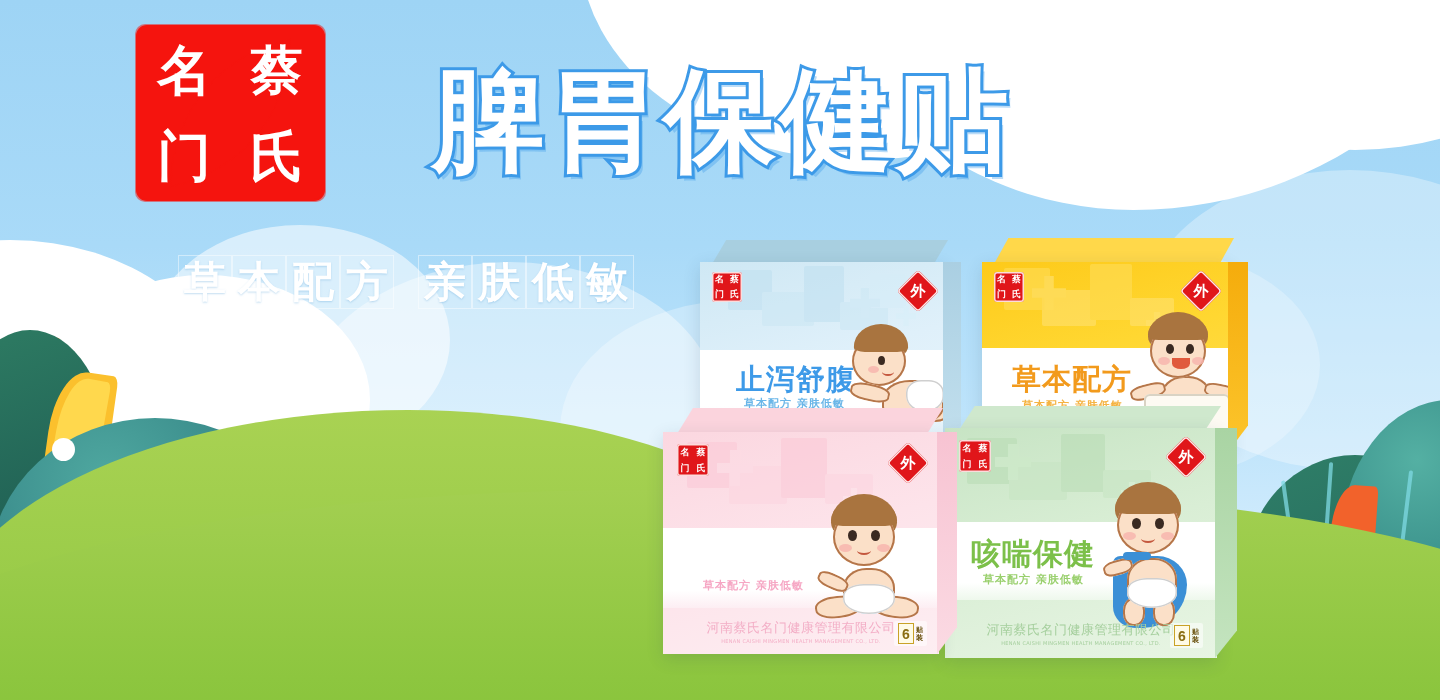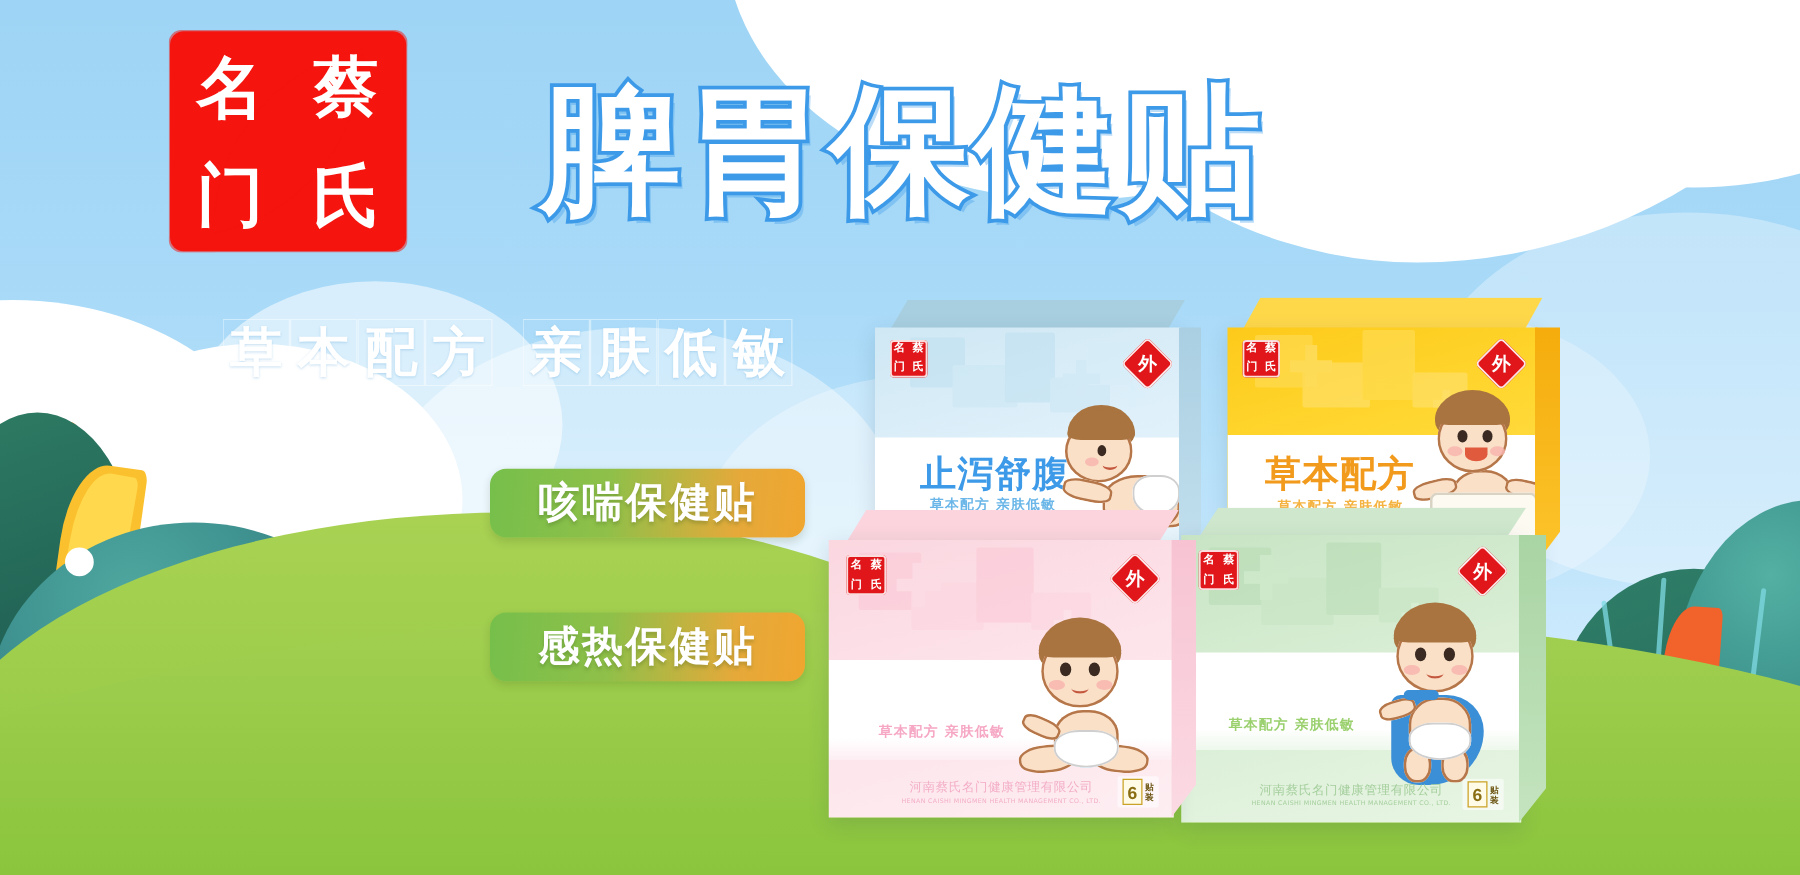--- a/index.html
+++ b/index.html
@@ -170,21 +170,21 @@
     background:#fffbe6;
   }
   .pack-word{
     display:flex;flex-direction:column;font-size:7px;line-height:1.05;color:#6b5310;font-weight:700;
     font-family:"DejaVu Serif","Liberation Serif",serif;
   }
   .company{
     position:absolute;text-align:center;width:100%;left:0;
     font-family:"DejaVu Sans","Liberation Sans",sans-serif;
   }
-  .company .cn{display:block;font-size:10px;letter-spacing:.5px;}
+  .company .cn{display:block;font-size:13px;letter-spacing:.5px;}
   .company .en{display:block;font-size:5px;letter-spacing:.3px;margin-top:1px;}
 
   
   .baby{position:absolute;}
   .b-head{position:absolute;background:#fbe0c8;border-radius:50%;box-shadow:inset 0 0 0 2px #b5764a;}
   .b-hair{position:absolute;background:#a9743f;border-radius:50% 50% 38% 38%/62% 62% 38% 38%;}
   .b-body{position:absolute;background:#fbe0c8;border-radius:45% 45% 40% 40%;box-shadow:inset 0 0 0 2px #b5764a;}
   .b-eye{position:absolute;background:#3a2a22;border-radius:50%;}
   .b-cheek{position:absolute;background:#f7b5ae;border-radius:50%;opacity:.85;}
   .b-mouth{position:absolute;border-bottom:2px solid #c4583f;border-radius:0 0 50% 50%;}
@@ -252,22 +252,20 @@
     <span class="sub-ch">本</span>
     <span class="sub-ch">配</span>
     <span class="sub-ch">方</span>
     <span class="sub-gap"></span>
     <span class="sub-ch">亲</span>
     <span class="sub-ch">肤</span>
     <span class="sub-ch">低</span>
     <span class="sub-ch">敏</span>
   </div>
 
-  <div class="tag" id="tag-1">咳喘保健贴</div>
-  <div class="tag" id="tag-3">感热保健贴</div>
 
   <div class="box" style="left:700px;top:262px;width:245px;height:190px;">
     <div class="box-top" style="top:-22px;height:24px;left:12px;width:236px;background:#a8cfe0;
          clip-path:polygon(6% 0,100% 0,94% 100%,0 100%);"></div>
     <div class="box-face" style="background:linear-gradient(165deg,#cfe8f4 0%,#dff0fa 50%,#eaf6fd 100%);">
       <div class="box-pattern">
         <div class="pat-sq" style="left:28px;top:8px;width:44px;height:40px;background:#bfe0f0;"></div>
         <div class="pat-sq" style="left:62px;top:30px;width:52px;height:34px;background:#cbe7f4;"></div>
         <div class="pat-sq" style="left:104px;top:4px;width:40px;height:56px;background:#bfe0f0;"></div>
         <div class="pat-sq" style="left:140px;top:40px;width:48px;height:28px;background:#cbe7f4;"></div>
@@ -427,20 +425,22 @@
         <div class="pat-sq" style="left:22px;top:10px;width:50px;height:46px;background:#b8dcb4;"></div>
         <div class="pat-sq" style="left:64px;top:34px;width:58px;height:38px;background:#c7e5c3;"></div>
         <div class="pat-sq" style="left:116px;top:6px;width:44px;height:58px;background:#b8dcb4;"></div>
         <div class="pat-sq" style="left:158px;top:42px;width:48px;height:28px;background:#c7e5c3;"></div>
         <div class="cross" style="left:50px;top:16px;width:36px;height:36px;background:#cdeac9;
              clip-path:polygon(36% 0,64% 0,64% 36%,100% 36%,100% 64%,64% 64%,64% 100%,36% 100%,36% 64%,0 64%,0 36%,36% 36%);"></div>
         <div class="cross" style="left:176px;top:54px;width:22px;height:22px;background:#d8f0d4;
              clip-path:polygon(36% 0,64% 0,64% 36%,100% 36%,100% 64%,64% 64%,64% 100%,36% 100%,36% 64%,0 64%,0 36%,36% 36%);"></div>
       </div>
       <div class="box-band" style="top:94px;height:78px;background:linear-gradient(180deg,#ffffff 0%,#ffffff 78%,#eef8ec 100%);"></div>
+      <div class="box-title" style="left:26px;top:106px;font-size:30px;color:#7cc04a;
+           -webkit-text-stroke:4px #ffffff;paint-order:stroke fill;">咳喘保健</div>
       <div class="box-sub" style="left:38px;top:144px;color:#9ad06e;">草本配方  亲肤低敏</div>
 
       <div class="mini-seal" style="left:14px;top:12px;width:32px;height:32px;">
         <span>名</span>
         <span>蔡</span>
         <span>门</span>
         <span>氏</span>
       </div>
       <div class="wai-badge" style="right:16px;top:14px;">
         <span>外</span>

